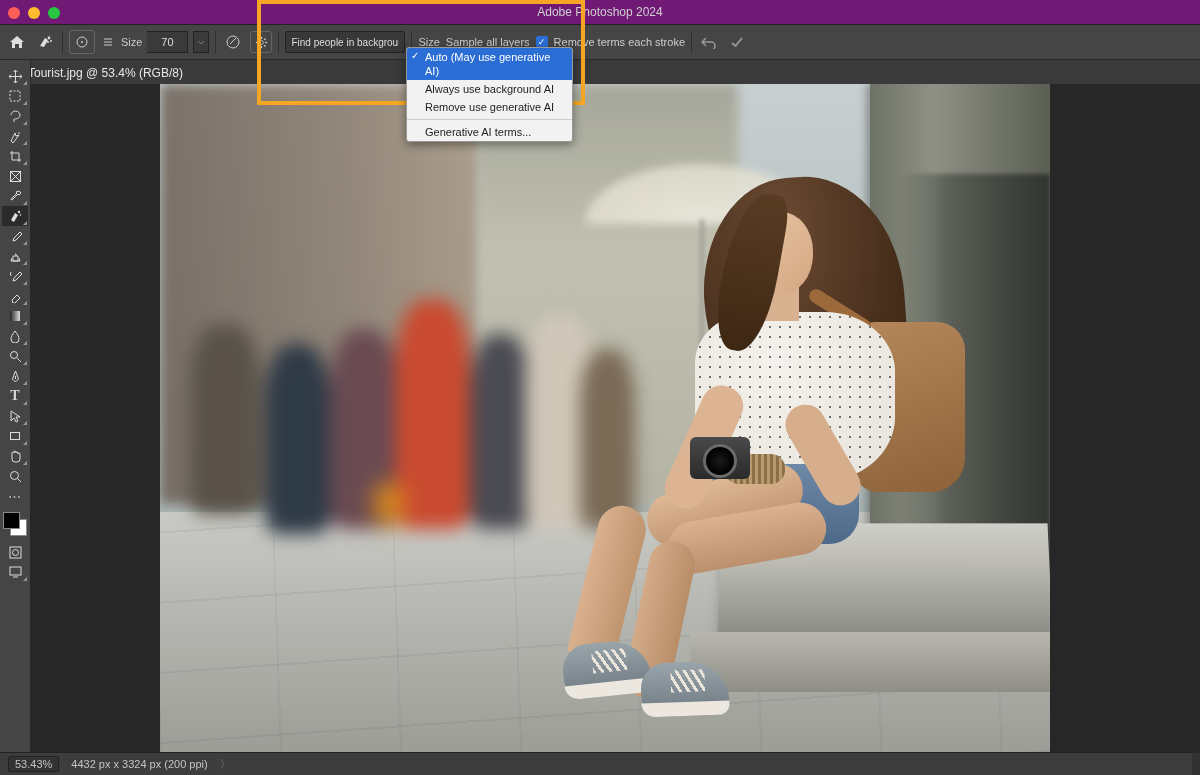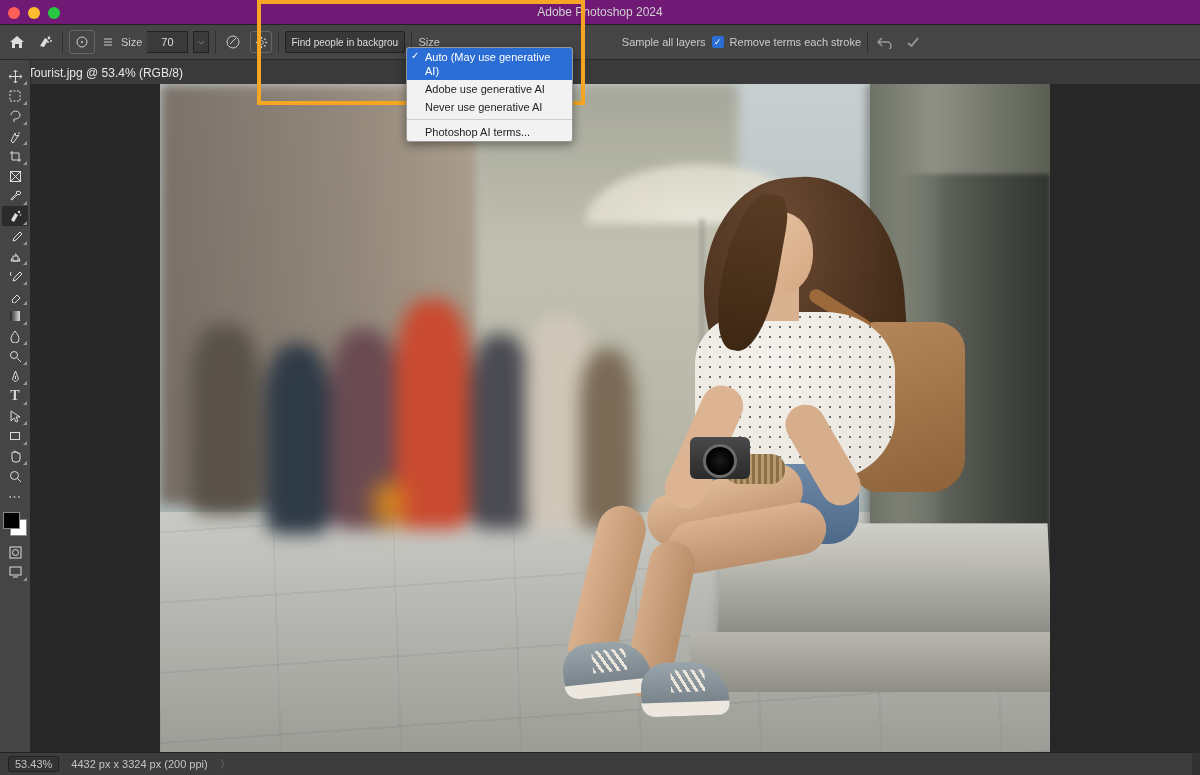--- a/index.html
+++ b/index.html
@@ -153,27 +153,27 @@
   <div class="sep"></div>
   <input class="prompt-input" value="Find people in background" style="">
   <div class="sep"></div>
   <span class="opt-label">Size</span>
 
   <div class="dropdown">
     <div class="dd-item selected">
       <span class="dd-check">✓</span>
       <span>Auto (May use generative AI)</span>
     </div>
-    <div class="dd-item">Adobe use generative AI</div>
-    <div class="dd-item">Never use generative AI</div>
+    <div class="dd-item">Always use background AI</div>
+    <div class="dd-item">Remove use generative AI</div>
     <div class="dd-sep"></div>
-    <div class="dd-item">Photoshop AI terms...</div>
-  </div>
-
-  <span class="opt-label" style="margin-left:176px">Sample all layers</span>
+    <div class="dd-item">Generative AI terms...</div>
+  </div>
+
+  <span class="opt-label" style="">Sample all layers</span>
   <div class="checkbox">✓</div>
   <span class="opt-label">Remove terms each stroke</span>
   <div class="sep"></div>
   <div class="icon-btn">
     <svg width="16" height="14" viewBox="0 0 16 14">
         <path d="M5 3 L1 7 L5 11 M1 7 H10 A4 4 0 0 1 10 15" fill="none" stroke="#999" stroke-width="1.5"></path>
       </svg>
   </div>
   <div class="icon-btn">
     <svg width="14" height="14" viewBox="0 0 14 14">

